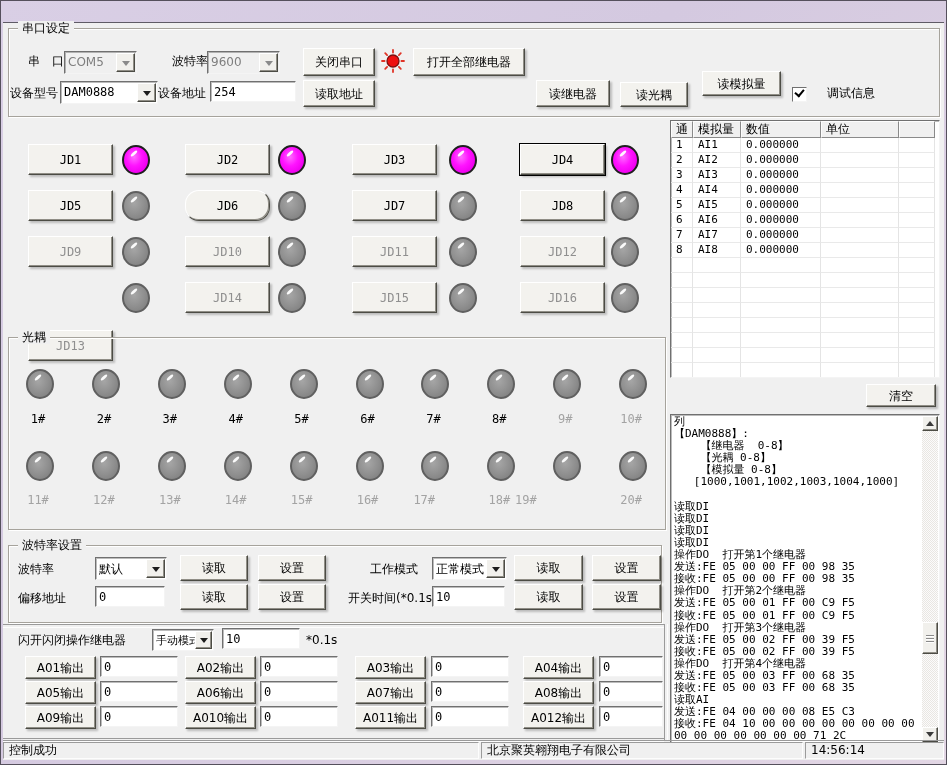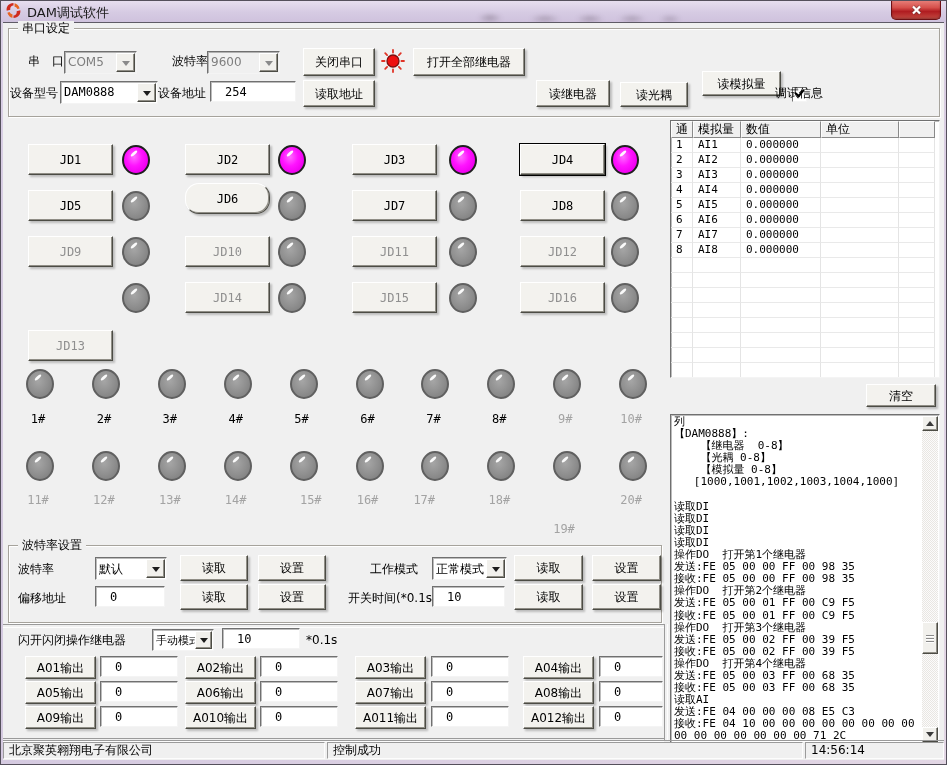--- a/index.html
+++ b/index.html
@@ -37,21 +37,21 @@
   .lbl{position:absolute;font-size:12px;color:#000;line-height:15px;white-space:nowrap;}
   .btn{position:absolute;background:#f3f2ee;color:#000000;font-size:12px;line-height:1;
     border:1px solid;border-color:#ffffff #4c4c45 #4c4c45 #ffffff;
     box-shadow:inset -1px -1px 0 #908e86,2px 2px 2px rgba(0,0,0,.22);
     display:flex;align-items:center;justify-content:center;cursor:pointer;white-space:nowrap;}
   .btn.default{box-shadow:0 0 0 1px #000,inset -1px -1px 0 #908e86,2px 2px 2px rgba(0,0,0,.22);}
   .btn.dis{color:#8f8f8f;}
   .sunken{background:#fff;border:1px solid;border-color:#707070 #f4f4f4 #f4f4f4 #707070;
     box-shadow:inset 1px 1px 0 rgba(64,64,64,.35);}
   .tbox{position:absolute;font-size:12px;font-family:"DejaVu Sans Mono",monospace;color:#000;
-    padding:2px 14px;outline:none;}
+    padding:2px 3px;outline:none;}
   input.tbox{box-sizing:border-box;}
   .combo{position:absolute;font-size:12px;}
   .combo .cval{position:absolute;left:3px;top:3px;white-space:nowrap;}
   .combo .carw{position:absolute;right:1px;top:1px;bottom:1px;width:17px;background:#f1f0ec;
     border:1px solid;border-color:#fff #4c4c45 #4c4c45 #fff;box-shadow:inset -1px -1px 0 #908e86;
     display:flex;align-items:center;justify-content:center;}
   .tri-dn{width:0;height:0;border:4px solid transparent;border-top:5px solid #1c1c1c;margin-top:5px;}
   .combo.dis{background:#f0f0f0;}
   .combo.dis .cval{color:#7e7e7e;}
   .combo.dis .tri-dn{border-top-color:#8a8a8a;}
@@ -104,36 +104,20 @@
   .spanel{border:1px solid;border-color:#9b9b9b #fdfdfd #fdfdfd #9b9b9b;font-size:12px;line-height:14px;
     padding:0 5px;box-sizing:border-box;overflow:hidden;white-space:nowrap;color:#000;}
 
   .burst{position:absolute;left:380px;top:48px;width:26px;height:26px;}
 </style>
 </head>
 <body>
 
 <div class="window">
 
-  <div class="titlebar">
-    <div class="smudge"></div>
-    <svg class="app-icon" viewBox="0 0 16 16">
-      <path d="M8 1 C3.5 1 1 4.5 1.6 8.2 L5 7.2 C4.6 4.8 6 3.2 8 3.2 Z" fill="#cf2a1e"></path>
-      <path d="M8 15 C12.5 15 15 11.5 14.4 7.8 L11 8.8 C11.4 11.2 10 12.8 8 12.8 Z" fill="#cf2a1e"></path>
-      <path d="M2.2 10 C3 13 5.5 14.6 7 14.8 L7 11.6 C5.8 11.4 4.6 10.6 4.4 9.4 Z" fill="#e8641f"></path>
-      <path d="M13.8 6 C13 3 10.5 1.4 9 1.2 L9 4.4 C10.2 4.6 11.4 5.4 11.6 6.6 Z" fill="#e8641f"></path>
-    </svg>
-    <span class="title-text">DAM调试软件</span>
-    <div class="close-btn">
-      <svg width="11" height="10" viewBox="0 0 11 10">
-        <path d="M2 1.5 L9 8.5 M9 1.5 L2 8.5" stroke="#3d3d3d" stroke-width="4" opacity="0.35"></path>
-        <path d="M2 1.5 L9 8.5 M9 1.5 L2 8.5" stroke="#ffffff" stroke-width="2.2"></path>
-      </svg>
-    </div>
-  </div>
 
   <div class="client">
 
     
   </div>
 
   <div class="gbox" style="left:8px;top:28px;width:930px;height:87px;">
     <span class="glabel">串口设定</span>
   </div>
 
@@ -181,34 +165,34 @@
 
   <span class="lbl" style="left:158px;top:86px;">设备地址</span>
   <input class="tbox sunken" style="left: 210px; top: 81px; width: 86px; height: 21px;" value="254">
 
   <div class="btn" style="left:303px;top:80px;width:70px;height:25px;">读取地址</div>
   <div class="btn" style="left:536px;top:80px;width:72px;height:25px;">读继电器</div>
   <div class="btn" style="left:620px;top:82px;width:66px;height:23px;">读光耦</div>
   <div class="btn" style="left:702px;top:71px;width:77px;height:23px;">读模拟量</div>
 
   <div class="cb checked" style="left:792px;top:87px;"></div>
-  <span class="lbl" style="left:775px;top:86px;">调试信息</span>
+  <span class="lbl" style="left:827px;top:86px;">调试信息</span>
 
   <div id="relay-grid">
       <div class="btn mono" style="left: 28px; top: 144px; width: 83px; height: 29px;">JD1</div>
       <div class="led on" style="left: 122px; top: 145px;"></div>
       <div class="btn mono" style="left: 185px; top: 144px; width: 83px; height: 29px;">JD2</div>
       <div class="led on" style="left: 278px; top: 145px;"></div>
       <div class="btn mono" style="left: 352px; top: 144px; width: 83px; height: 29px;">JD3</div>
       <div class="led on" style="left: 449px; top: 145px;"></div>
       <div class="btn mono default" style="left: 520px; top: 144px; width: 83px; height: 29px;">JD4</div>
       <div class="led on" style="left: 611px; top: 145px;"></div>
       <div class="btn mono" style="left: 28px; top: 190px; width: 83px; height: 29px;">JD5</div>
       <div class="led off" style="left: 122px; top: 191px;"></div>
-      <div class="btn mono" style="left: 185px; top: 183px; width: 83px; height: 29px; border-radius: 14px;">JD6</div>
+      <div class="btn mono" style="left: 185px; top: 190px; width: 83px; height: 29px; border-radius: 14px;">JD6</div>
       <div class="led off" style="left: 278px; top: 191px;"></div>
       <div class="btn mono" style="left: 352px; top: 190px; width: 83px; height: 29px;">JD7</div>
       <div class="led off" style="left: 449px; top: 191px;"></div>
       <div class="btn mono" style="left: 520px; top: 190px; width: 83px; height: 29px;">JD8</div>
       <div class="led off" style="left: 611px; top: 191px;"></div>
       <div class="btn mono dis" style="left: 28px; top: 236px; width: 83px; height: 29px;">JD9</div>
       <div class="led off" style="left: 122px; top: 237px;"></div>
       <div class="btn mono dis" style="left: 185px; top: 236px; width: 83px; height: 29px;">JD10</div>
       <div class="led off" style="left: 278px; top: 237px;"></div>
       <div class="btn mono dis" style="left: 352px; top: 236px; width: 83px; height: 29px;">JD11</div>
@@ -342,20 +326,23 @@
         <div class="trow">
           <div class="td" style="width: 22px;"></div>
           <div class="td" style="width: 48px;"></div>
           <div class="td" style="width: 80px;"></div>
           <div class="td" style="width: 78px;"></div>
           <div class="td" style="width: 36px;"></div>
         </div>
       </div>
   </div>
 
+  <div class="gbox" style="left:8px;top:337px;width:656px;height:191px;">
+    <span class="glabel">光耦</span>
+  </div>
   <div id="opto-grid">
       <div class="led off" style="left: 26px; top: 369px;"></div>
       <div class="lbl mono" style="left: 18px; top: 412px; width: 40px; text-align: center; color: rgb(0, 0, 0);">1#</div>
       <div class="led off" style="left: 91.9px; top: 369px;"></div>
       <div class="lbl mono" style="left: 83.9px; top: 412px; width: 40px; text-align: center; color: rgb(0, 0, 0);">2#</div>
       <div class="led off" style="left: 157.8px; top: 369px;"></div>
       <div class="lbl mono" style="left: 149.8px; top: 412px; width: 40px; text-align: center; color: rgb(0, 0, 0);">3#</div>
       <div class="led off" style="left: 223.7px; top: 369px;"></div>
       <div class="lbl mono" style="left: 215.7px; top: 412px; width: 40px; text-align: center; color: rgb(0, 0, 0);">4#</div>
       <div class="led off" style="left: 289.6px; top: 369px;"></div>
@@ -372,29 +359,29 @@
       <div class="lbl mono" style="left: 611.1px; top: 412px; width: 40px; text-align: center; color: rgb(163, 163, 163);">10#</div>
       <div class="led off" style="left: 26px; top: 451px;"></div>
       <div class="lbl mono" style="left: 18px; top: 493px; width: 40px; text-align: center; color: rgb(163, 163, 163);">11#</div>
       <div class="led off" style="left: 91.9px; top: 451px;"></div>
       <div class="lbl mono" style="left: 83.9px; top: 493px; width: 40px; text-align: center; color: rgb(163, 163, 163);">12#</div>
       <div class="led off" style="left: 157.8px; top: 451px;"></div>
       <div class="lbl mono" style="left: 149.8px; top: 493px; width: 40px; text-align: center; color: rgb(163, 163, 163);">13#</div>
       <div class="led off" style="left: 223.7px; top: 451px;"></div>
       <div class="lbl mono" style="left: 215.7px; top: 493px; width: 40px; text-align: center; color: rgb(163, 163, 163);">14#</div>
       <div class="led off" style="left: 289.6px; top: 451px;"></div>
-      <div class="lbl mono" style="left: 281.6px; top: 493px; width: 40px; text-align: right; color: rgb(163, 163, 163);">15#</div>
+      <div class="lbl mono" style="left: 281.6px; top: 493px; width: 40px; text-align: center; color: rgb(163, 163, 163);">15#</div>
       <div class="led off" style="left: 355.5px; top: 451px;"></div>
       <div class="lbl mono" style="left: 347.5px; top: 493px; width: 40px; text-align: center; color: rgb(163, 163, 163);">16#</div>
       <div class="led off" style="left: 421.4px; top: 451px;"></div>
       <div class="lbl mono" style="left: 413.4px; top: 493px; width: 40px; text-align: left; color: rgb(163, 163, 163);">17#</div>
       <div class="led off" style="left: 487.3px; top: 451px;"></div>
       <div class="lbl mono" style="left: 479.3px; top: 493px; width: 40px; text-align: center; color: rgb(163, 163, 163);">18#</div>
       <div class="led off" style="left: 553.2px; top: 451px;"></div>
-      <div class="lbl mono" style="left: 544px; top: 493px; width: 40px; text-align: center; color: rgb(163, 163, 163); margin-top: 29px;">19#</div>
+      <div class="lbl mono" style="left: 515px; top: 493px; width: 40px; color: rgb(163, 163, 163);">19#</div>
       <div class="led off" style="left: 619.1px; top: 451px;"></div>
       <div class="lbl mono" style="left: 611.1px; top: 493px; width: 40px; text-align: center; color: rgb(163, 163, 163);">20#</div>
     </div>
 
   <div class="btn" style="left:866px;top:384px;width:68px;height:21px;">清空</div>
   <div class="logbox sunken">
     <pre class="logtext" id="log-text">列
 【DAM0888】:
     【继电器  0-8】
     【光耦 0-8】
@@ -506,19 +493,19 @@
       <div class="btn" style="left: 185px; top: 706px; width: 69px; height: 21px;">A010输出</div>
       <input class="tbox sunken" value="0" style="left: 260px; top: 706px; width: 78px; height: 21px;">
       <div class="btn" style="left: 355px; top: 706px; width: 69px; height: 21px;">A011输出</div>
       <input class="tbox sunken" value="0" style="left: 431px; top: 706px; width: 78px; height: 21px;">
       <div class="btn" style="left: 523px; top: 706px; width: 69px; height: 21px;">A012输出</div>
       <input class="tbox sunken" value="0" style="left: 599px; top: 706px; width: 64px; height: 21px;">
     </div>
 
   <div class="etch-h" style="left:3px;top:740px;width:941px;"></div>
   <div class="statusbar">
+    <div class="spanel" style="width:476px;">控制成功</div>
     <div class="spanel" style="width:322px;">北京聚英翱翔电子有限公司</div>
-    <div class="spanel" style="width:476px;">控制成功</div>
     <div class="spanel" style="flex:1;">14:56:14</div>
   </div>
 
   <div class="frame"></div>
 </div>
 
 </body></html>

